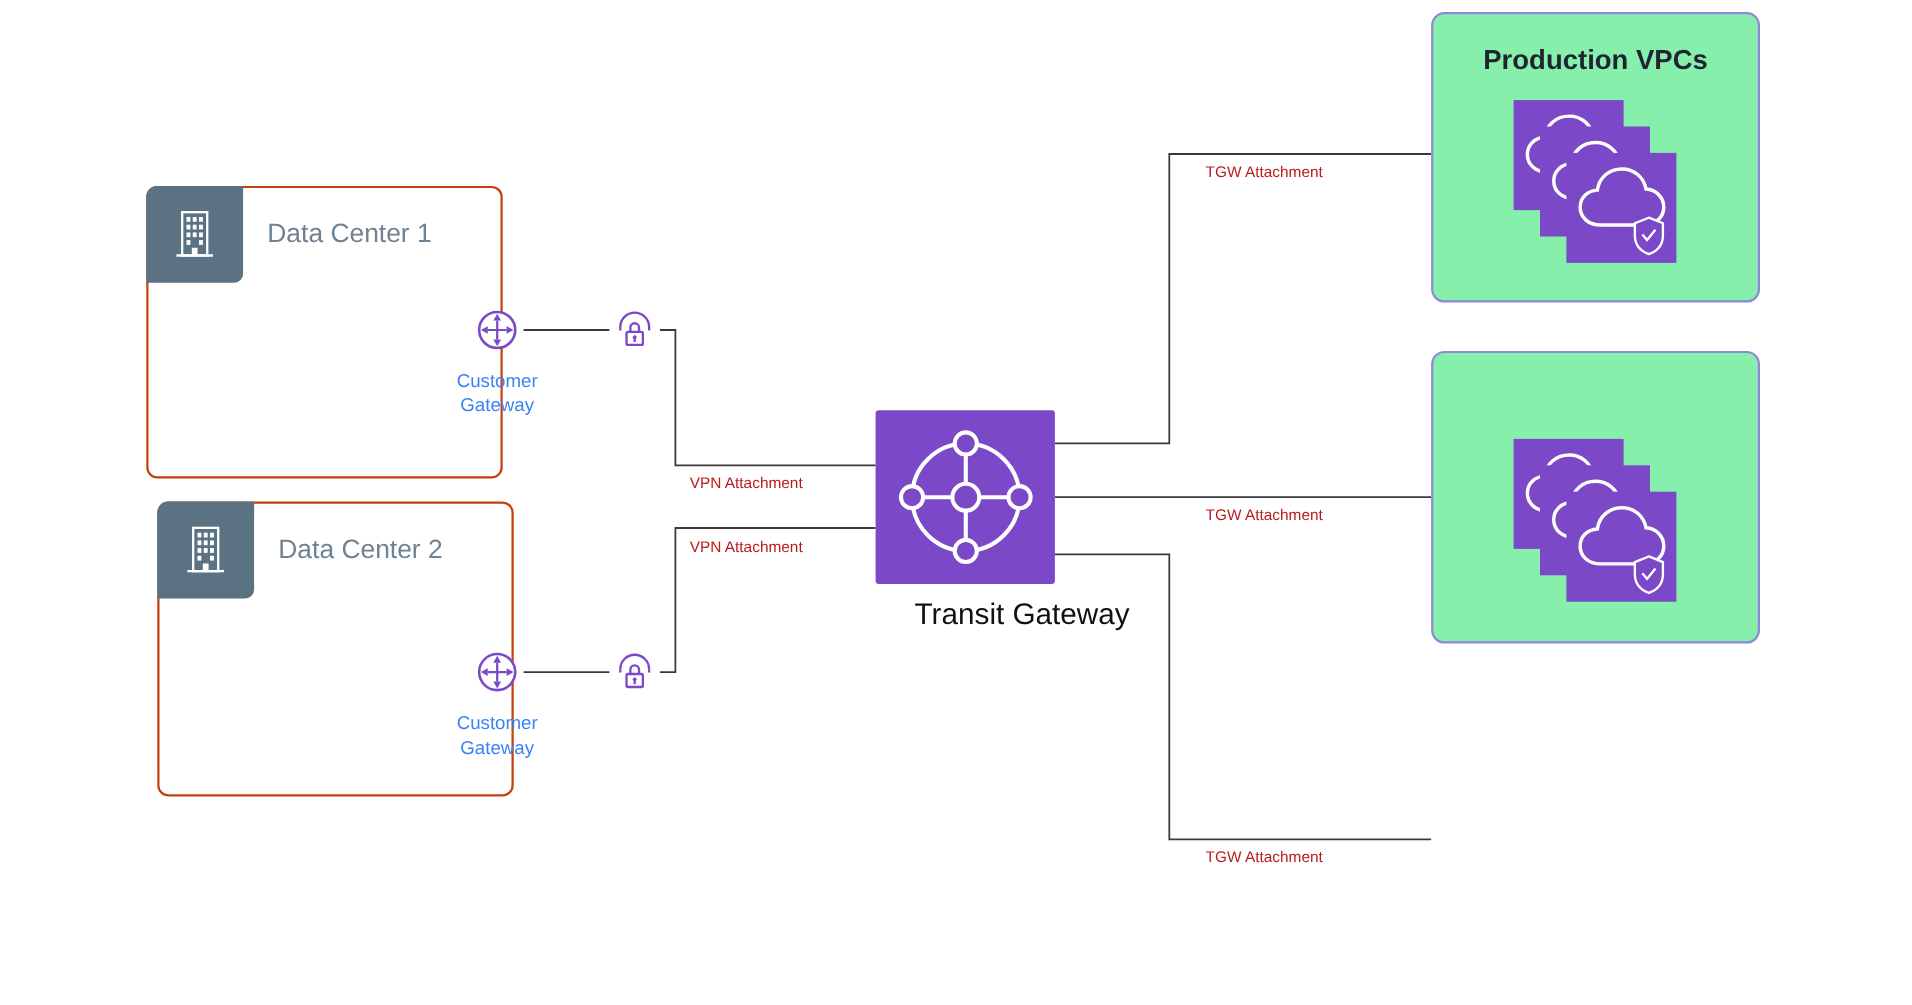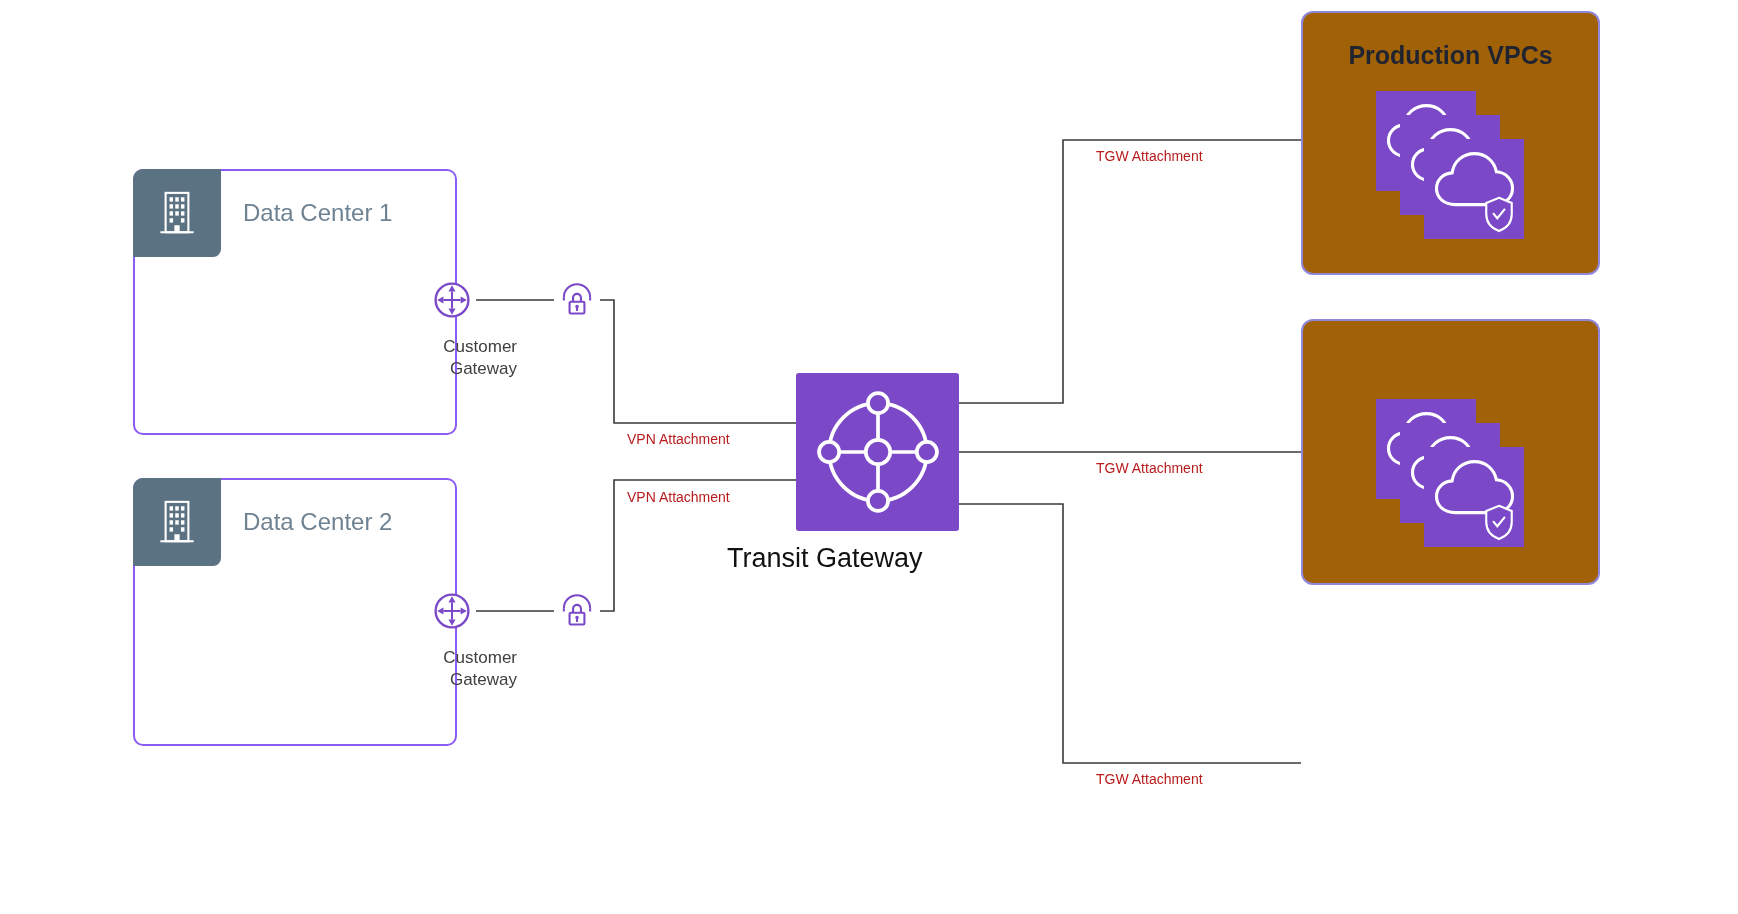--- a/index.html
+++ b/index.html
@@ -5,55 +5,55 @@
   html,body{margin:0;padding:0;background:#ffffff;}
   .stage{
     position:relative;width:1738px;height:914px;background:#ffffff;overflow:hidden;
     font-family:"Liberation Sans", sans-serif;color:#1e1e1e;
   }
   
   .connectors{position:absolute;left:0;top:0;width:1738px;height:914px;z-index:1;}
   .connectors path{stroke:#3a3a3a;stroke-width:1.6;fill:none;}
 
   
-  .dc{position:absolute;left:133px;width:320px;border:2px solid #8b5cf6;border-radius:10px;background:#fff;z-index:2;}
+  .dc{position:absolute;left:133px;width:320px;border:2px solid #c2410c;border-radius:10px;background:#fff;z-index:2;}
   .dc1{top:169px;height:262px;}
-  .dc2{top:478px;height:264px;}
+  .dc2{top:456px;height:264px;margin-left:10px;}
   .dc-icon{position:absolute;left:-2px;top:-2px;width:88px;height:88px;background:#5b7282;
     border-radius:10px 0 8px 0;display:flex;align-items:center;justify-content:center;}
   .dc-title{position:absolute;left:108px;top:28px;font-size:24px;color:#6f8292;white-space:nowrap;}
 
   
   .cg{position:absolute;width:50px;height:50px;z-index:3;}
   .cg1{left:427px;top:275px;}
   .cg2{left:427px;top:586px;}
-  .cg-label{position:absolute;width:130px;text-align:right;font-size:17px;line-height:1.3;color:#404040;z-index:4;}
+  .cg-label{position:absolute;width:130px;text-align:center;font-size:17px;line-height:1.3;color:#3b82f6;z-index:4;}
   .cg-label1{left:387px;top:336px;}
   .cg-label2{left:387px;top:647px;}
 
   
   .vpn-lock{position:absolute;width:46px;height:46px;background:#fff;display:flex;align-items:center;justify-content:center;z-index:3;}
   .lock1{left:554px;top:277px;}
   .lock2{left:554px;top:588px;}
 
   
   .tgw{position:absolute;left:796px;top:373px;width:163px;height:158px;background:#7b48c8;border-radius:3px;
     display:flex;align-items:center;justify-content:center;z-index:2;}
-  .tgw-label{position:absolute;left:727px;top:543px;width:300px;text-align:left;font-size:27px;color:#111;z-index:4;}
+  .tgw-label{position:absolute;left:727px;top:543px;width:300px;text-align:right;font-size:27px;color:#111;z-index:4;}
 
   
   .edge-label{position:absolute;font-size:14px;color:#b91c1c;white-space:nowrap;z-index:4;}
   .vpn-l1{left:627px;top:431px;}
   .vpn-l2{left:627px;top:489px;}
   .tgw-l1{left:1096px;top:148px;}
   .tgw-l2{left:1096px;top:460px;}
   .tgw-l3{left:1096px;top:771px;}
 
   
-  .vpc{position:absolute;left:1301px;width:295px;border:2px solid #9087db;border-radius:12px;background:#a16207;z-index:2;}
+  .vpc{position:absolute;left:1301px;width:295px;border:2px solid #9087db;border-radius:12px;background:#86efac;z-index:2;}
   .vpc-prod{top:11px;height:260px;}
   .vpc-qa{top:319px;height:262px;}
   .vpc-dev{top:630px;height:262px;}
   .vpc-title{margin-top:28px;text-align:center;font-size:25px;font-weight:700;color:#1f2430;}
   .stack{position:absolute;left:73px;top:78px;width:148px;height:148px;}
   .sq{position:absolute;width:100px;height:100px;background:#7b48c8;}
   .sq1{left:0;top:0;}
   .sq2{left:24px;top:24px;}
   .sq3{left:48px;top:48px;}
   .sq svg.cloud{position:absolute;left:0;top:0;width:100px;height:100px;}

